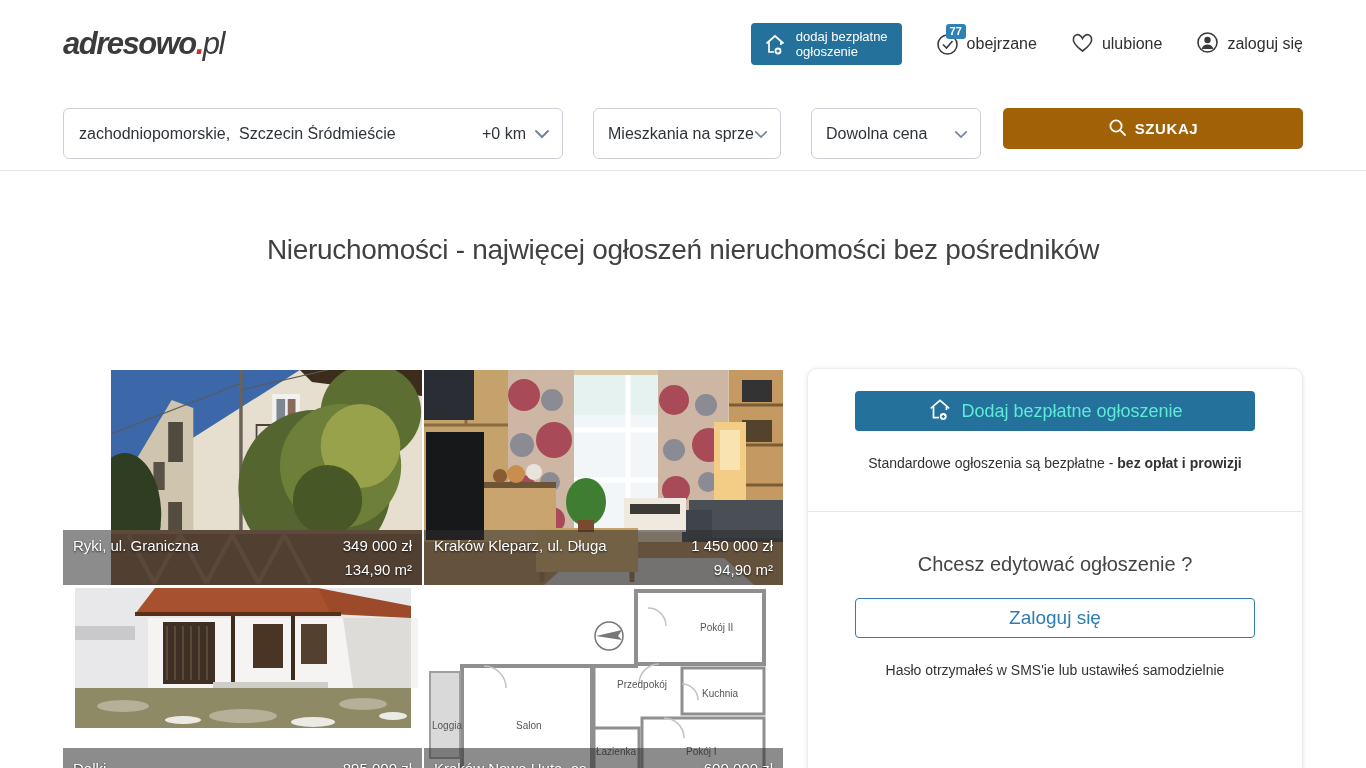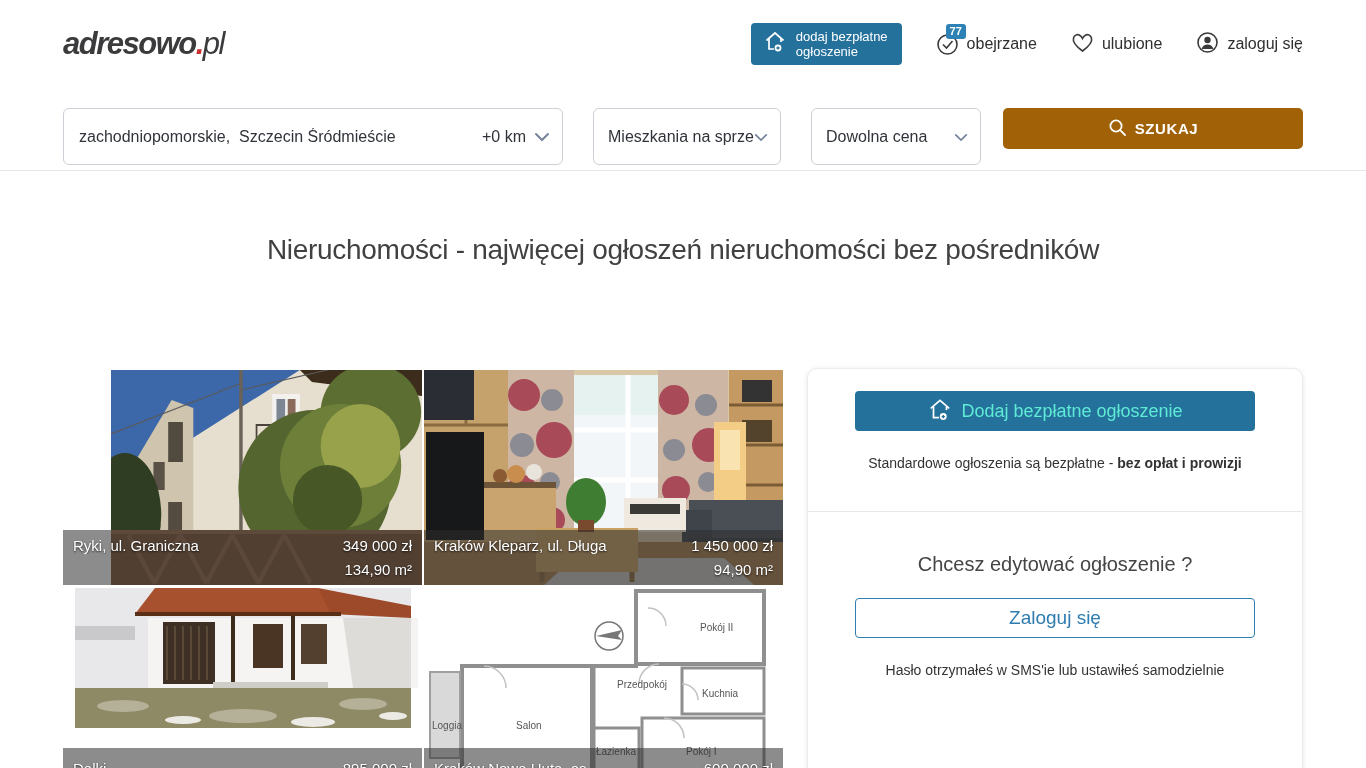--- a/index.html
+++ b/index.html
@@ -8,33 +8,33 @@
 
   
   .header { position:absolute; top:0; left:0; width:1366px; height:88px; background:#fff; }
   .logo { position:absolute; left:63px; top:26px; font-style:italic; font-size:31px;
     letter-spacing:-1.5px; color:#3b3b3d; cursor:pointer; }
   .logo b { font-weight:700; }
   .logo .dot { color:#c9302c; font-weight:700; }
   .logo .tld { font-weight:400; }
 
   .hnav { position:absolute; top:0; right:63px; height:88px; display:flex; align-items:center; gap:34px; }
-  .add-btn { display:flex; align-items:flex-start; gap:9px; background:#24719c; color:#fff;
+  .add-btn { display:flex; align-items:flex-end; gap:9px; background:#24719c; color:#fff;
     border:none; border-radius:4px; padding:6px 14px 6px 12px; font-size:13px; line-height:15px;
     text-align:left; cursor:pointer; font-family:inherit; }
   .add-btn svg { flex:0 0 auto; }
   .hnav-item { display:flex; align-items:center; gap:8px; font-size:16px; color:#2f2f2f; cursor:pointer; }
   .viewed-wrap { position:relative; }
   .badge { position:absolute; top:-9px; left:10px; background:#2e81b5; color:#fff; font-size:11px;
     font-weight:700; border-radius:3px; padding:1px 4px; line-height:13px; }
 
   
   .search-row { position:absolute; top:88px; left:0; width:1366px; height:83px; background:#fff;
     border-bottom:1px solid #e7e7e7; }
-  .sbox { position:absolute; top:20px; height:57px; border:1px solid #ccd0d6; border-radius:6px;
+  .sbox { position:absolute; top:20px; height:51px; border:1px solid #ccd0d6; border-radius:6px;
     background:#fff; display:flex; align-items:center; cursor:pointer; }
   .sbox-location { left:63px; width:500px; }
   .sbox-location input { border:none; outline:none; flex:1; font-size:16px; color:#30343a;
     padding:0 0 0 15px; font-family:inherit; background:transparent; }
   .radius { font-size:16px; color:#30343a; margin-right:8px; white-space:nowrap;margin-left:20px; }
   .sbox-cat { left:593px; width:188px; }
   .sbox-price { left:811px; width:170px; }
   .sel-label { flex:1; font-size:16px; color:#30343a; padding-left:14px; white-space:nowrap;
     overflow:hidden; }
   .chev { margin-right:12px; flex:0 0 auto; }

